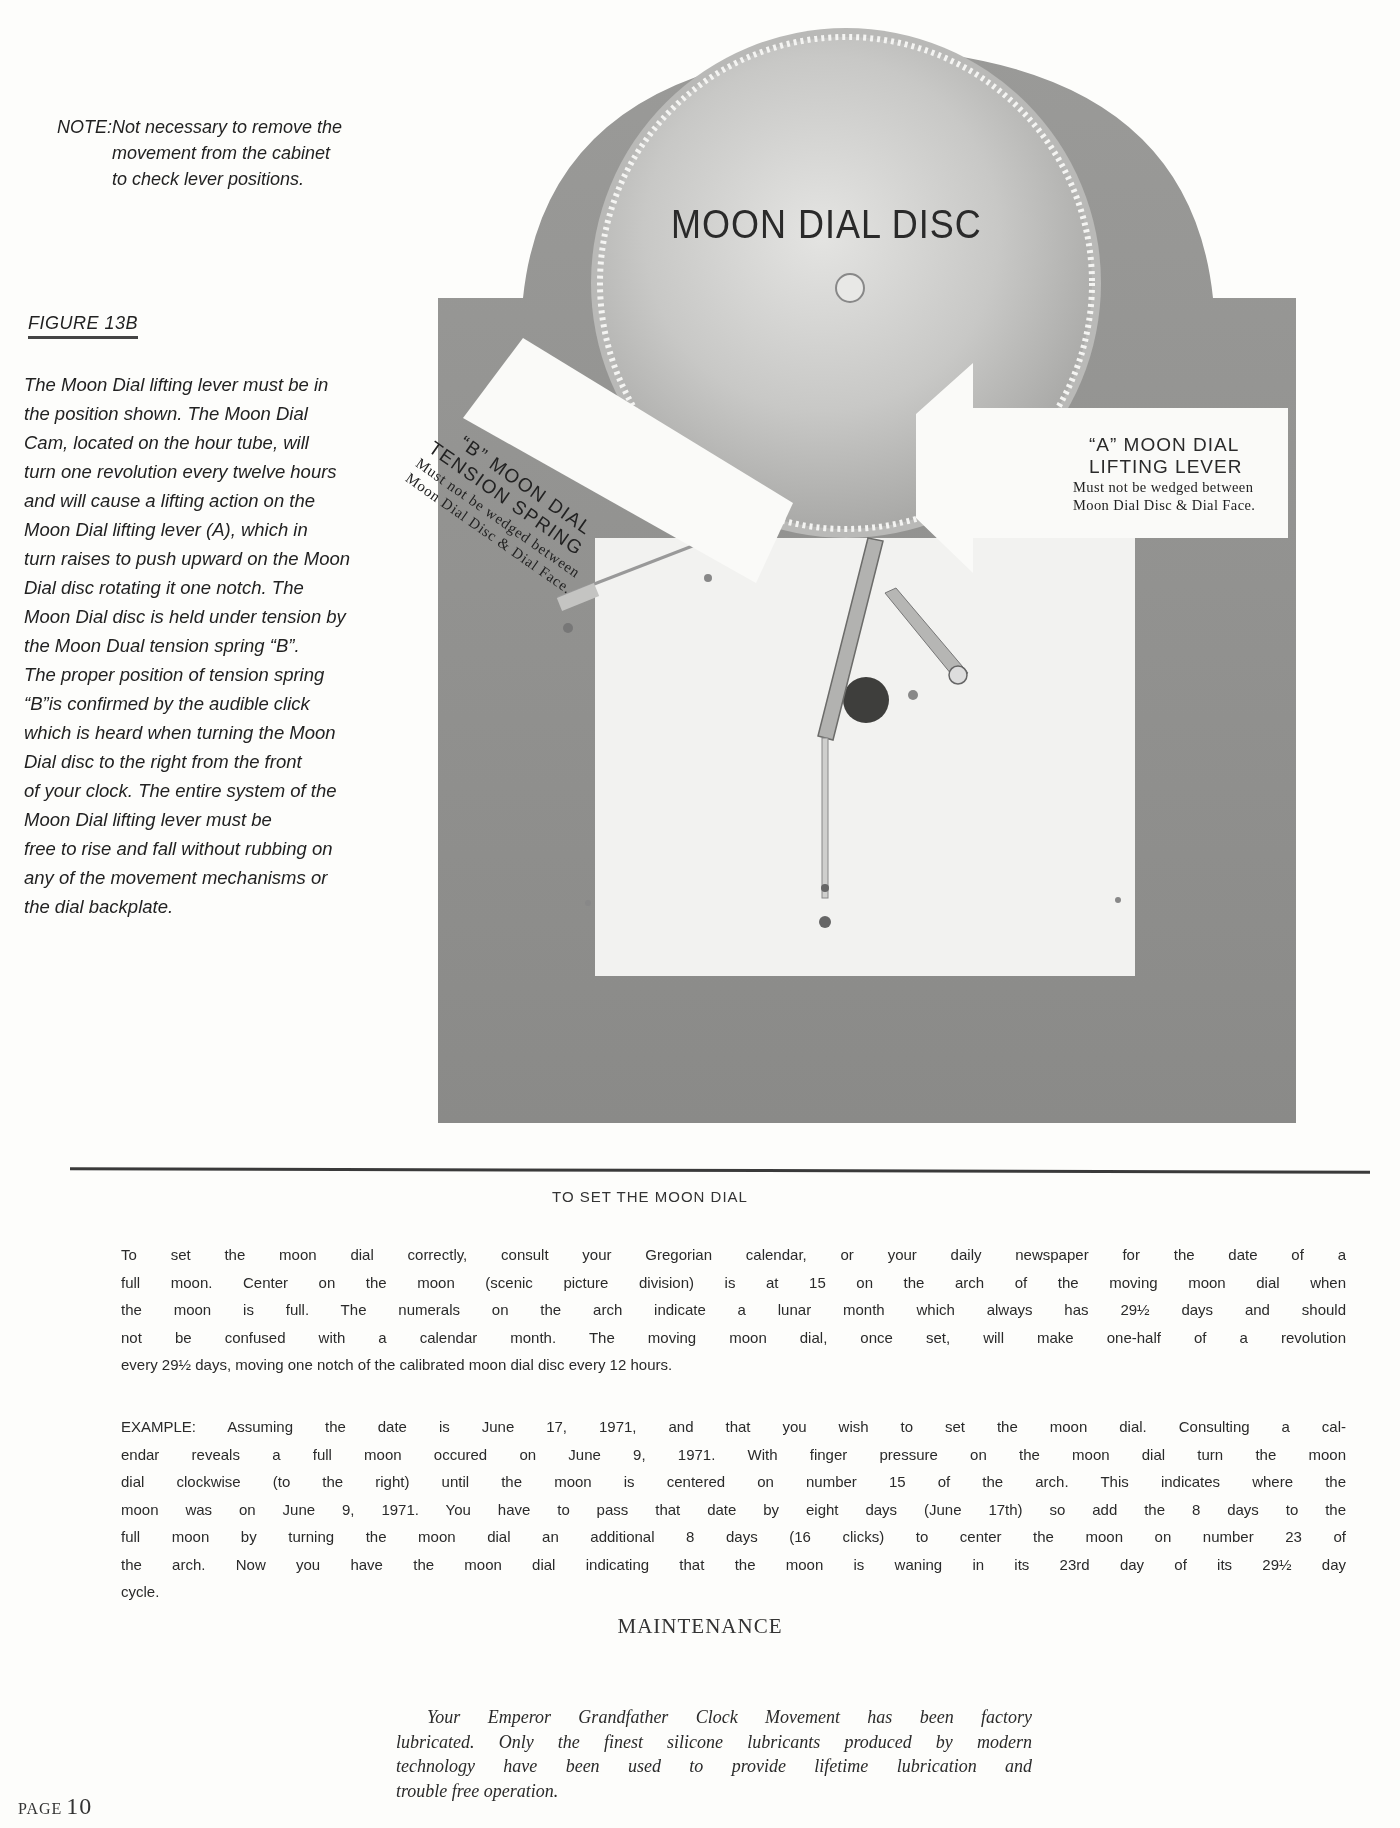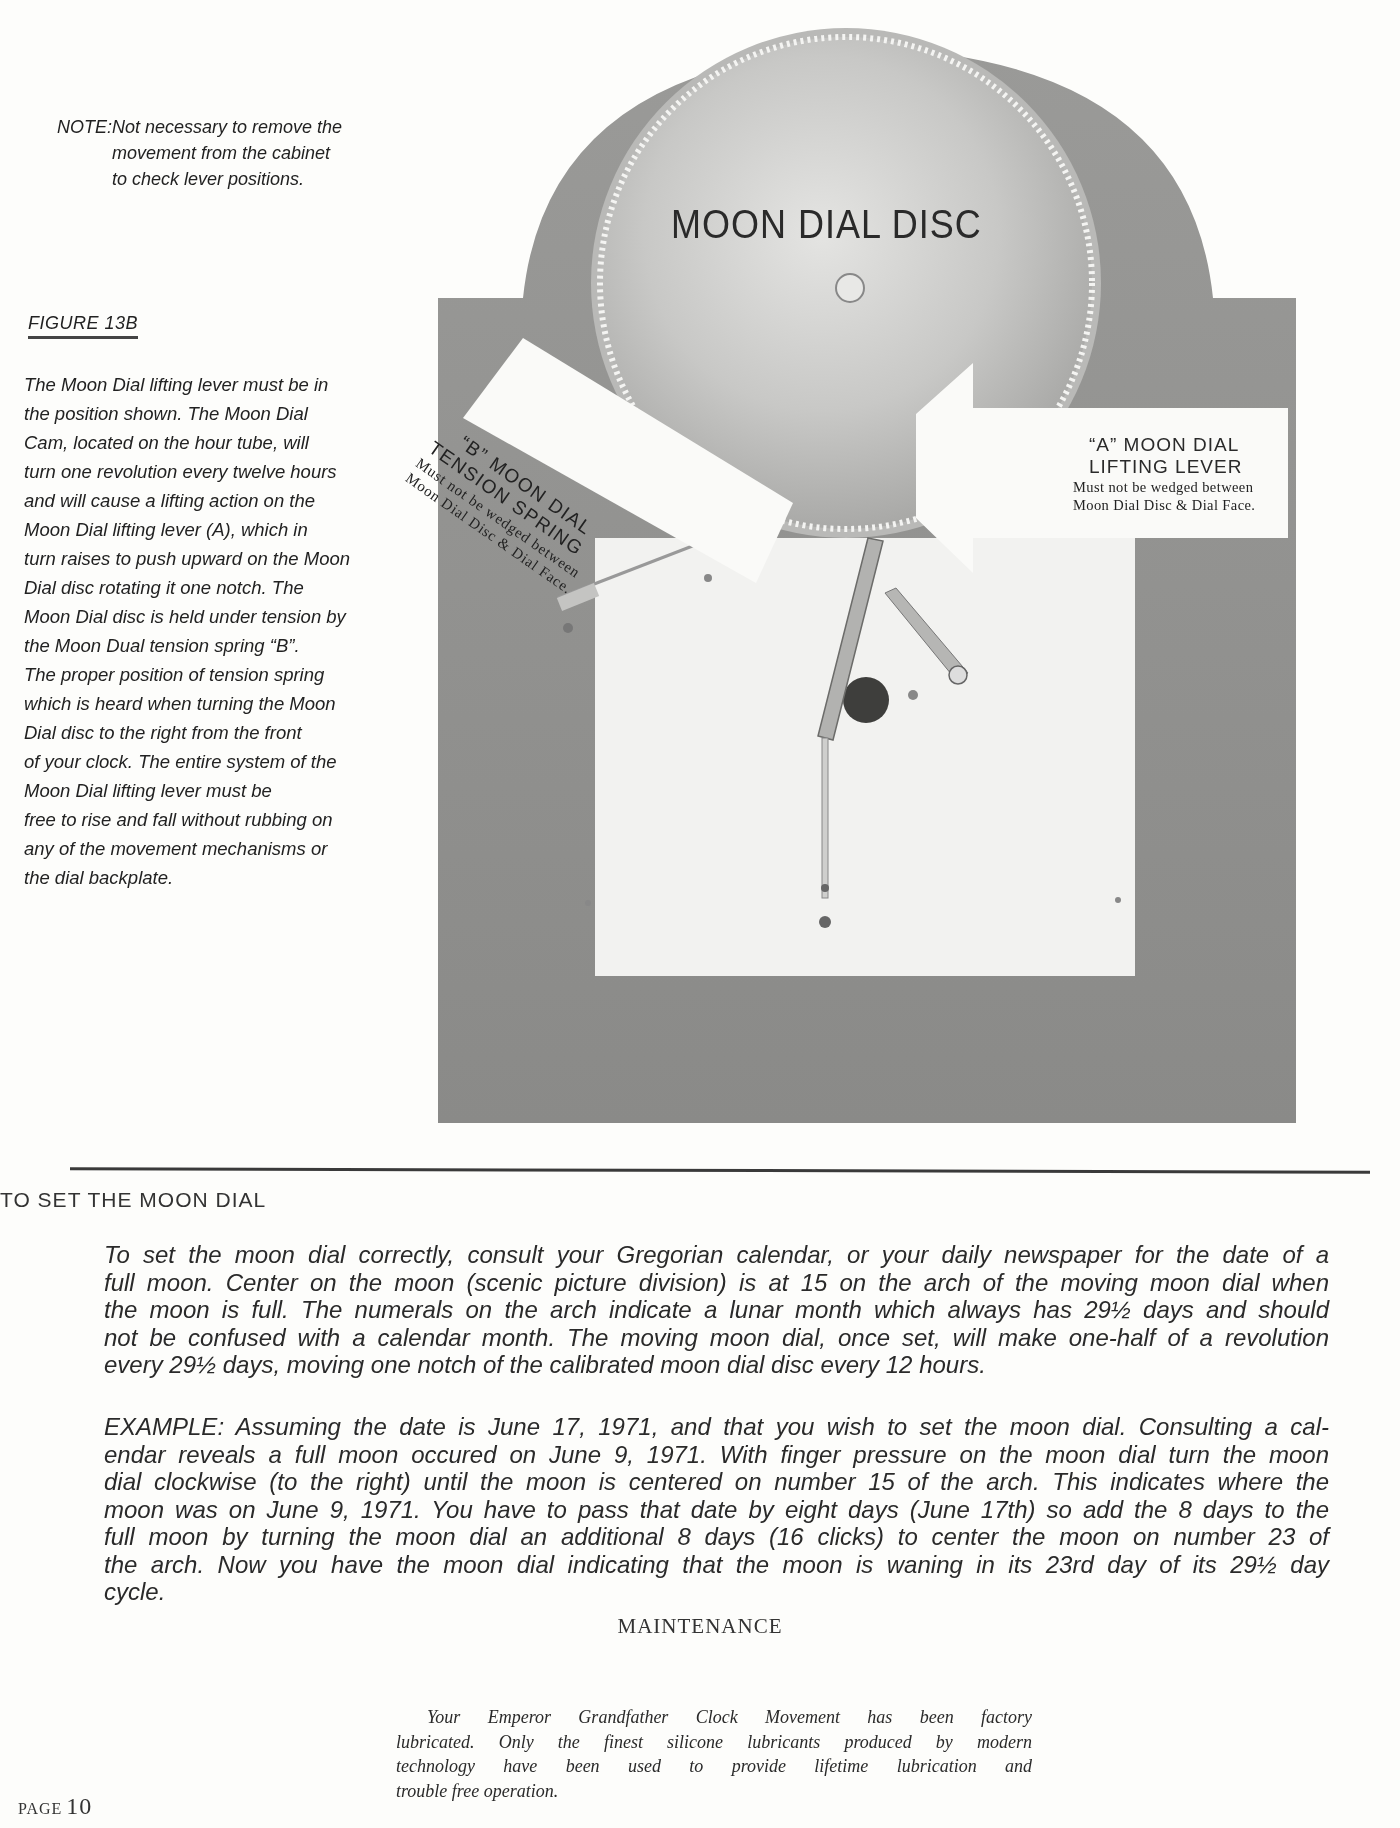--- a/index.html
+++ b/index.html
@@ -22,22 +22,22 @@
   .photo svg { position: absolute; left: 0; top: 0; }
   .disc-label { position: absolute; left: 233px; top: 185px; font-size: 36px; color: #2a2a2a; letter-spacing: 1px; transform: scaleY(1.15); }
   .label-b { position: absolute; left: 10px; top: 400px; width: 280px; transform: rotate(35deg); transform-origin: left top; }
   .label-b .big { font-size: 19px; color: #222; letter-spacing: 1.5px; line-height: 22px; white-space: nowrap; }
   .label-b .small { font-family: "Liberation Serif", serif; font-size: 15px; color: #222; line-height: 18px; white-space: nowrap; letter-spacing: 0.8px; }
   .label-a { position: absolute; left: 635px; top: 416px; }
   .label-a .big { font-size: 19px; color: #2a2a2a; letter-spacing: 1px; line-height: 22px; padding-left: 16px; }
   .label-a .small { font-family: "Liberation Serif", serif; font-size: 14.5px; color: #222; line-height: 18px; letter-spacing: 0.4px; }
 
   .divider { position: absolute; left: 70px; top: 1169px; width: 1300px; height: 3px; background: #3a3a3a; transform: rotate(0.15deg); }
-  .set-title { position: absolute; left: 0; width: 1300px; top: 1188px; font-size: 21px; letter-spacing: 1px; color: #333; }
-  .para { position: absolute; left: 104px; width: 1225px; font-size: 24px; line-height: 27.5px; color: #2a2a2a; font-style: italic; }
+  .set-title { position: absolute; left: 0; width: 1300px; top: 1188px; text-align: center; font-size: 15px; letter-spacing: 1px; color: #333; }
+  .para { position: absolute; left: 121px; width: 1225px; font-size: 15px; line-height: 27.5px; color: #2a2a2a; }
   .para span { display: block; white-space: nowrap; text-align: justify; text-align-last: justify; }
   .para span.last { text-align-last: left; }
   .p1 { top: 1241px; }
   .p2 { top: 1413px; }
   .maint-title { position: absolute; left: 0; width: 1400px; top: 1614px; text-align: center; font-family: "Liberation Serif", serif; font-size: 21px; letter-spacing: 1px; color: #333; }
   .maint-body { position: absolute; left: 396px; width: 636px; top: 1663px; font-family: "Liberation Serif", serif; font-style: italic; font-size: 18px; line-height: 24.5px; color: #2a2a2a; margin-top: 42px; }
   .maint-body span { display: block; white-space: nowrap; text-align: justify; text-align-last: justify; }
   .maint-body span.first { padding-left: 31px; }
   .maint-body span.last { text-align-last: left; }
   .page-num { position: absolute; left: 18px; top: 1793px; font-family: "Liberation Serif", serif; color: #333; }
@@ -59,20 +59,21 @@
   <span>the position shown.  The Moon Dial</span>
   <span>Cam, located on the hour tube, will</span>
   <span>turn one revolution every twelve hours</span>
   <span>and will cause a lifting action on the</span>
   <span>Moon Dial lifting lever (A), which in</span>
   <span>turn raises to push upward on the Moon</span>
   <span>Dial disc rotating it one notch.  The</span>
   <span>Moon Dial disc is held under tension by</span>
   <span>the Moon Dual tension spring “B”.</span>
   <span>The proper position of tension spring</span>
+  <span>“B”is confirmed by the audible click</span>
   <span>which is heard when turning the Moon</span>
   <span>Dial disc to the right from the front</span>
   <span>of your clock.  The entire system of the</span>
   <span>Moon Dial lifting lever must be</span>
   <span>free to rise and fall without rubbing on</span>
   <span>any of the movement mechanisms or</span>
   <span>the dial backplate.</span>
 </div>
 
 <div class="photo">

